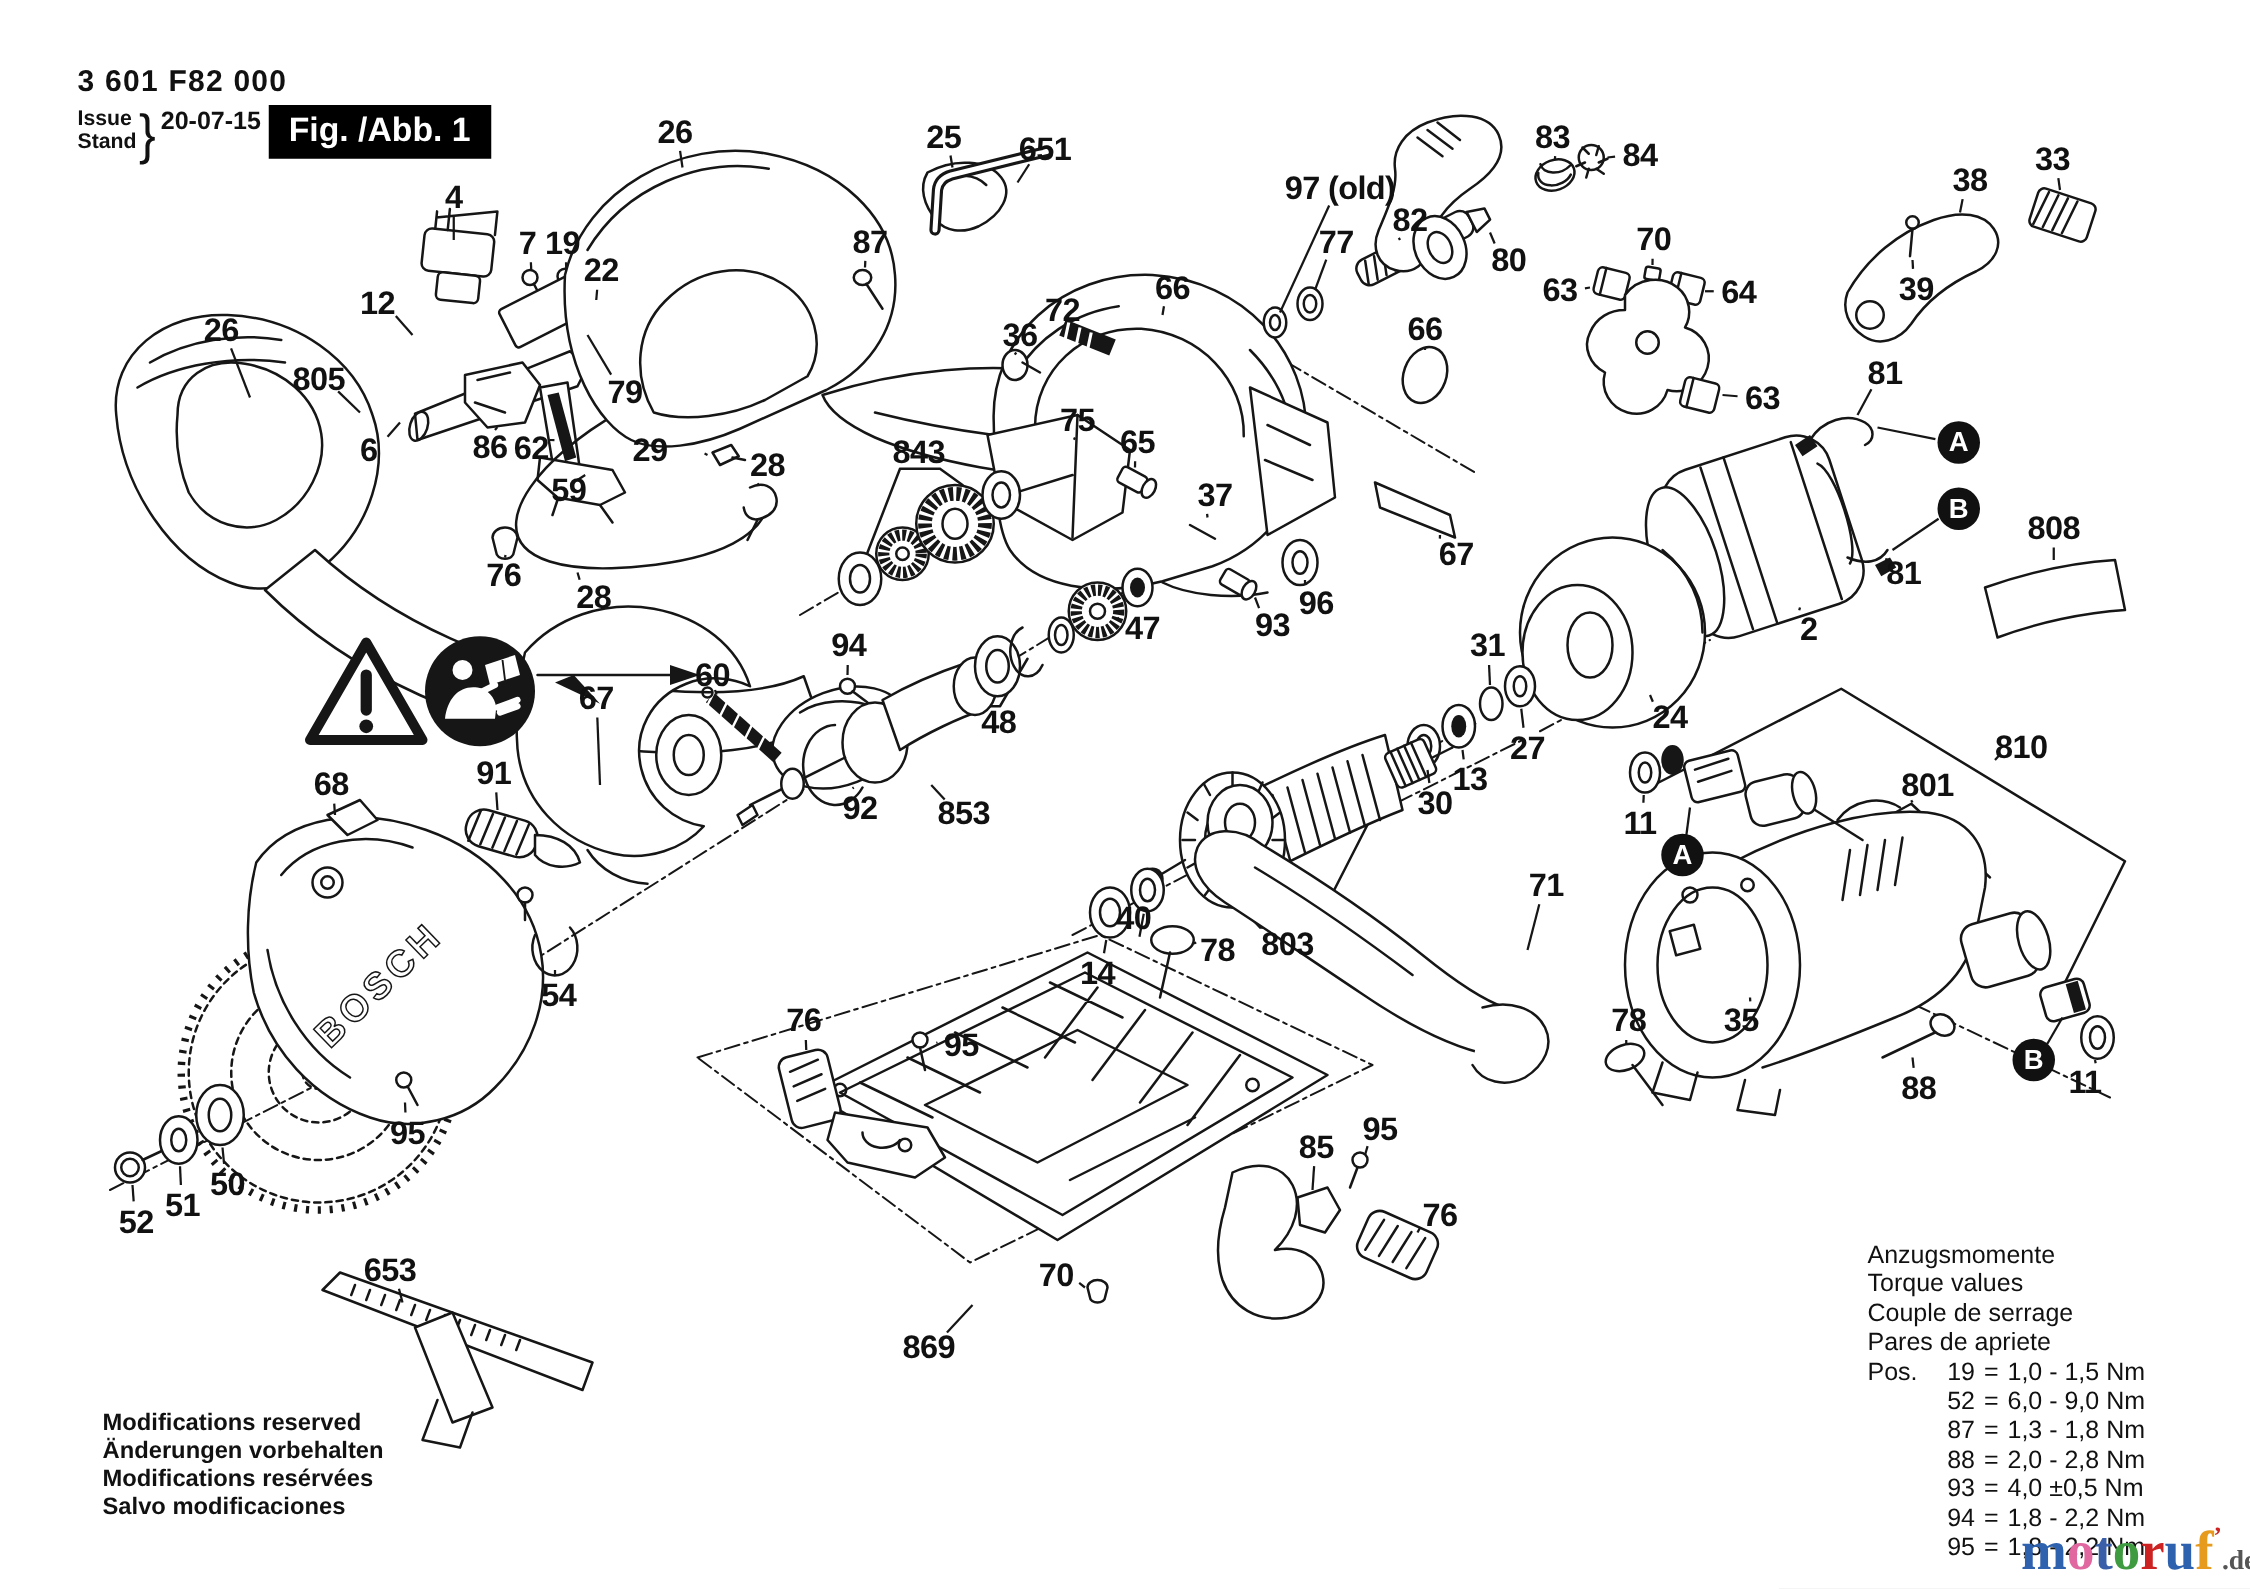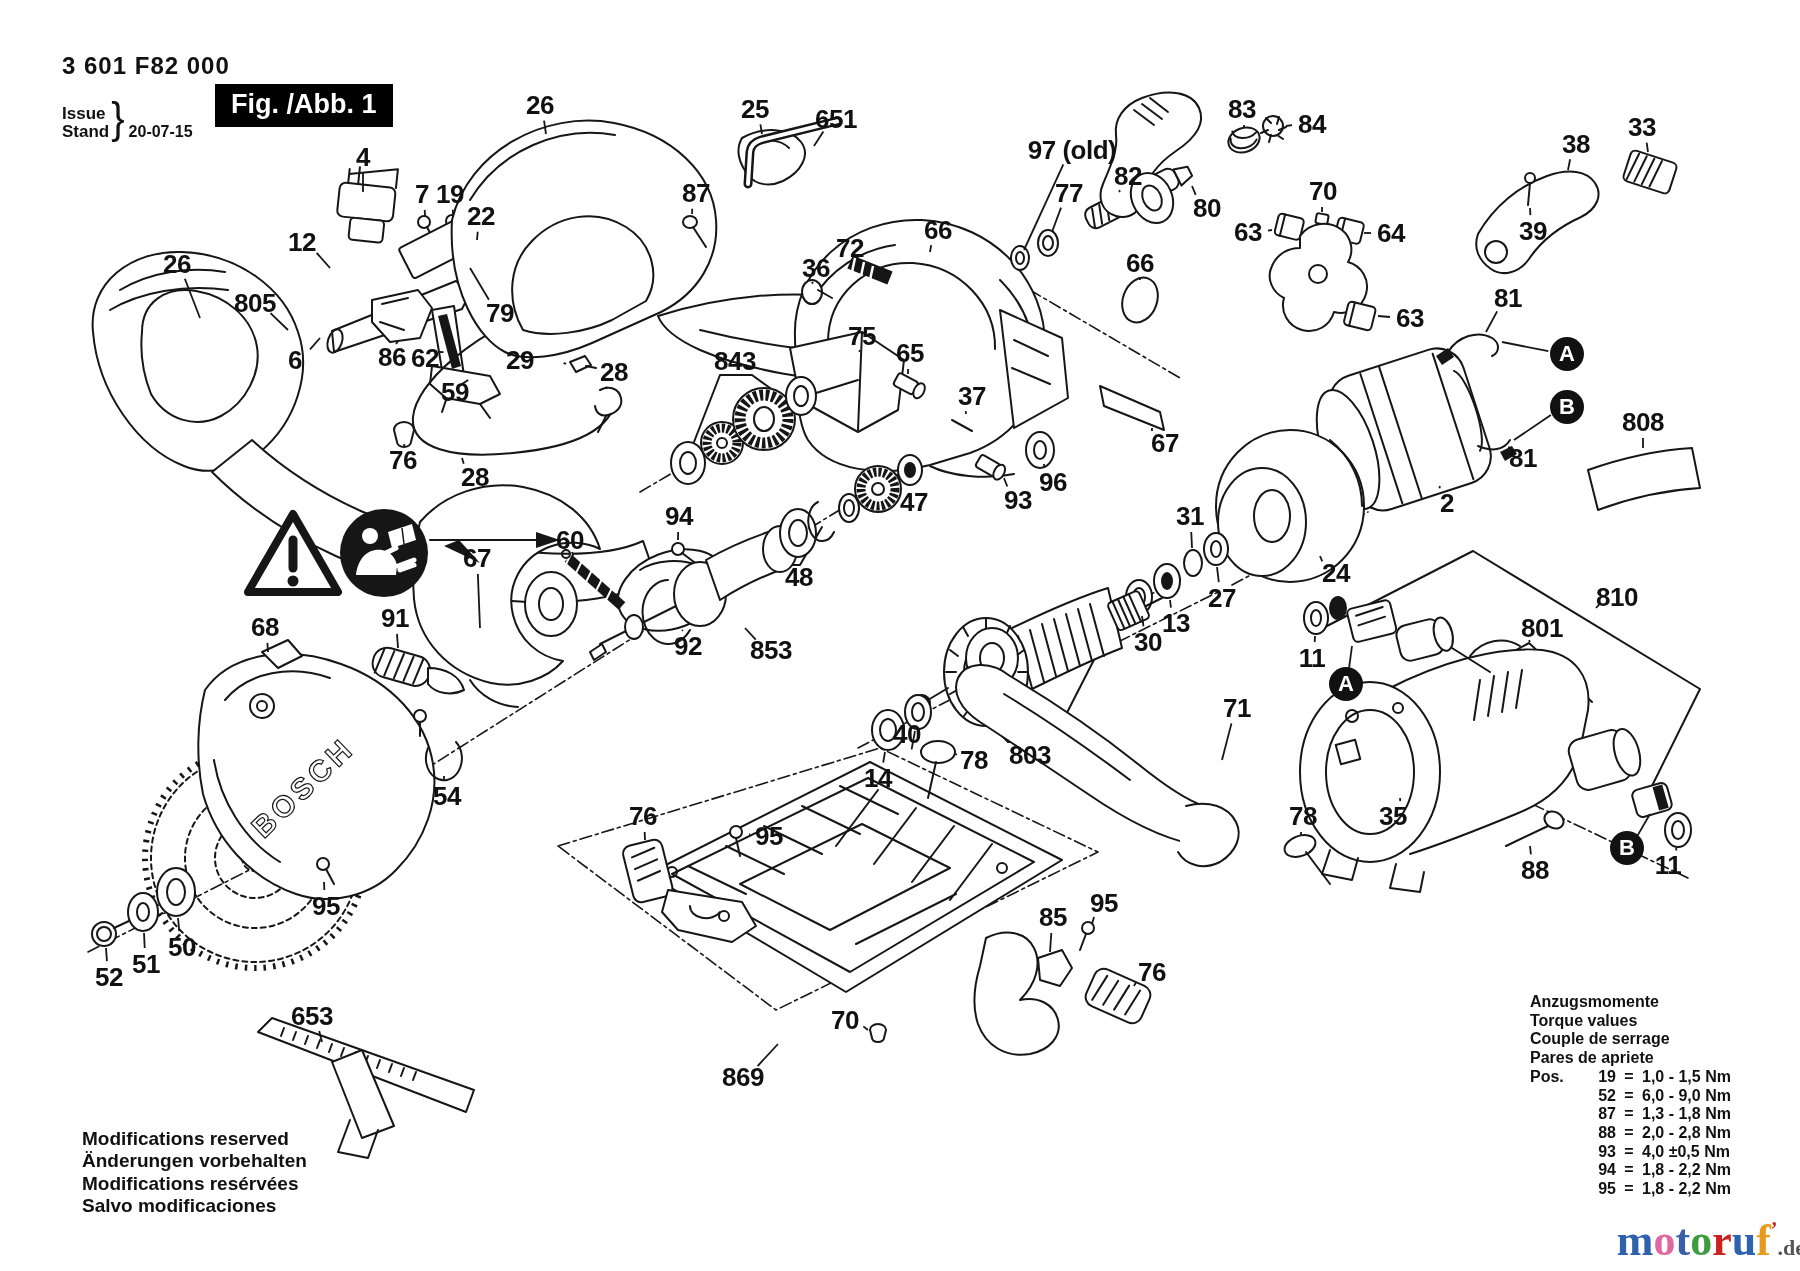--- a/index.html
+++ b/index.html
@@ -9,28 +9,28 @@
   .s{stroke:#161616;stroke-width:2;fill:none;stroke-linecap:round;stroke-linejoin:round;}
   .sf{fill:#ffffff;}
   .dk{fill:#161616;stroke:none;}
   .dd{stroke-dasharray:12 4 3 4;stroke-width:1.6;}
   .plabel{position:absolute;font-weight:bold;font-size:26px;line-height:1;
           transform:translate(-50%,-50%);white-space:nowrap;letter-spacing:-0.5px;}
   .badge{position:absolute;width:34px;height:34px;border-radius:50%;background:#111;color:#fff;
          font-weight:bold;font-size:22px;line-height:34px;text-align:center;transform:translate(-50%,-50%);}
   .hdr{position:absolute;left:62px;top:52px;}
   .hdr .pn{font-weight:bold;font-size:24px;letter-spacing:1px;}
-  .issuerow{display:flex;align-items:flex-end;margin-top:6px;}
+  .issuerow{display:flex;align-items:flex-start;margin-top:6px;}
   .iswords{display:flex;flex-direction:column;font-size:17px;font-weight:bold;line-height:1.05;}
   .brace{font-size:40px;font-weight:400;transform:scaleY(1.1);margin:0 4px 0 2px;}
-  .idate{font-size:16px;font-weight:bold;margin-top:37px;}
+  .idate{font-size:20px;font-weight:bold;}
   .figbox{position:absolute;left:215px;top:84px;background:#000;color:#fff;
           font-size:27px;font-weight:bold;padding:5px 16px 7px 16px;}
   .footnotes{position:absolute;left:82px;top:1128px;font-size:19px;font-weight:bold;line-height:1.18;}
-  .torque{position:absolute;left:1530px;top:993px;font-size:16px;font-weight:bold;line-height:1.17;}
+  .torque{position:absolute;left:1494px;top:993px;font-size:20px;font-weight:normal;line-height:1.17;}
   .trow{display:flex;}
   .tpos{width:52px;}
   .tnum{width:34px;text-align:right;}
   .teq{width:26px;text-align:center;}
   .wm{position:absolute;right:18px;bottom:8px;font-family:"Liberation Serif",serif;
       font-weight:bold;font-size:44px;line-height:1;}
   .wm .de{font-size:22px;color:#555;}
   .wm .tick{color:#cc2222;font-size:20px;vertical-align:top;}
 </style>
 </head>

